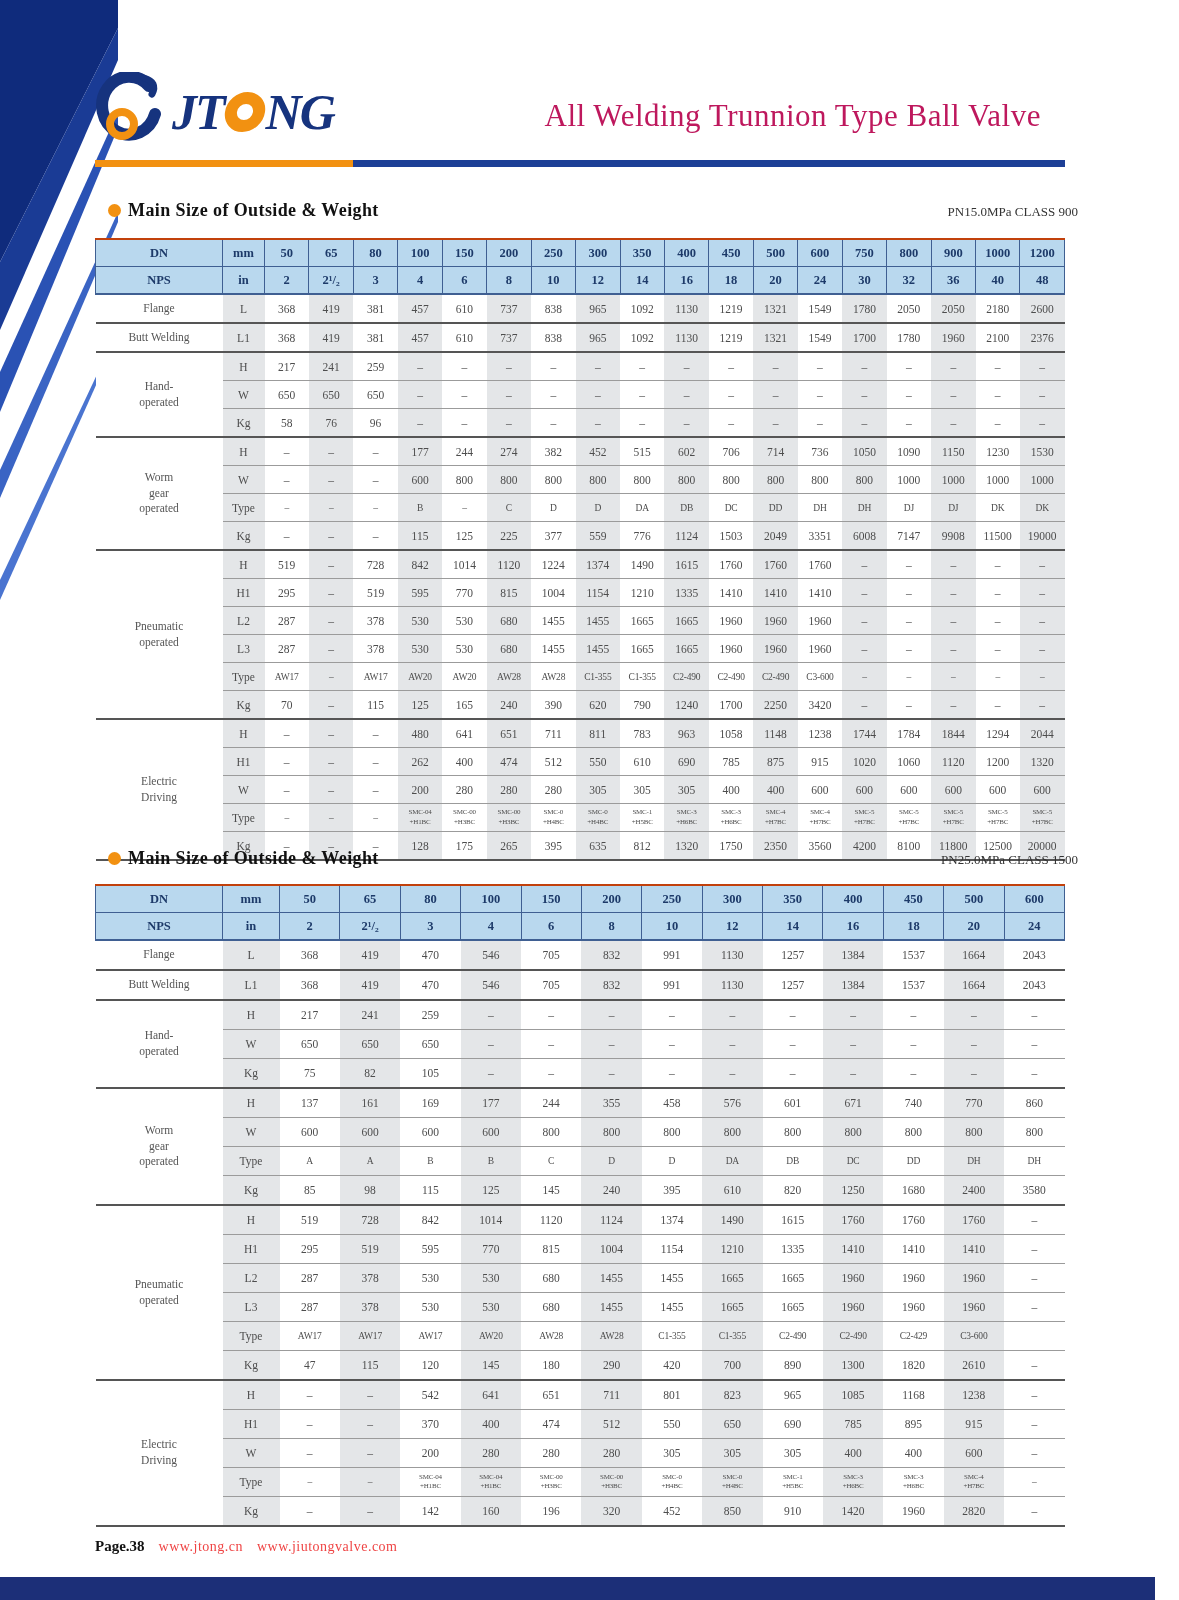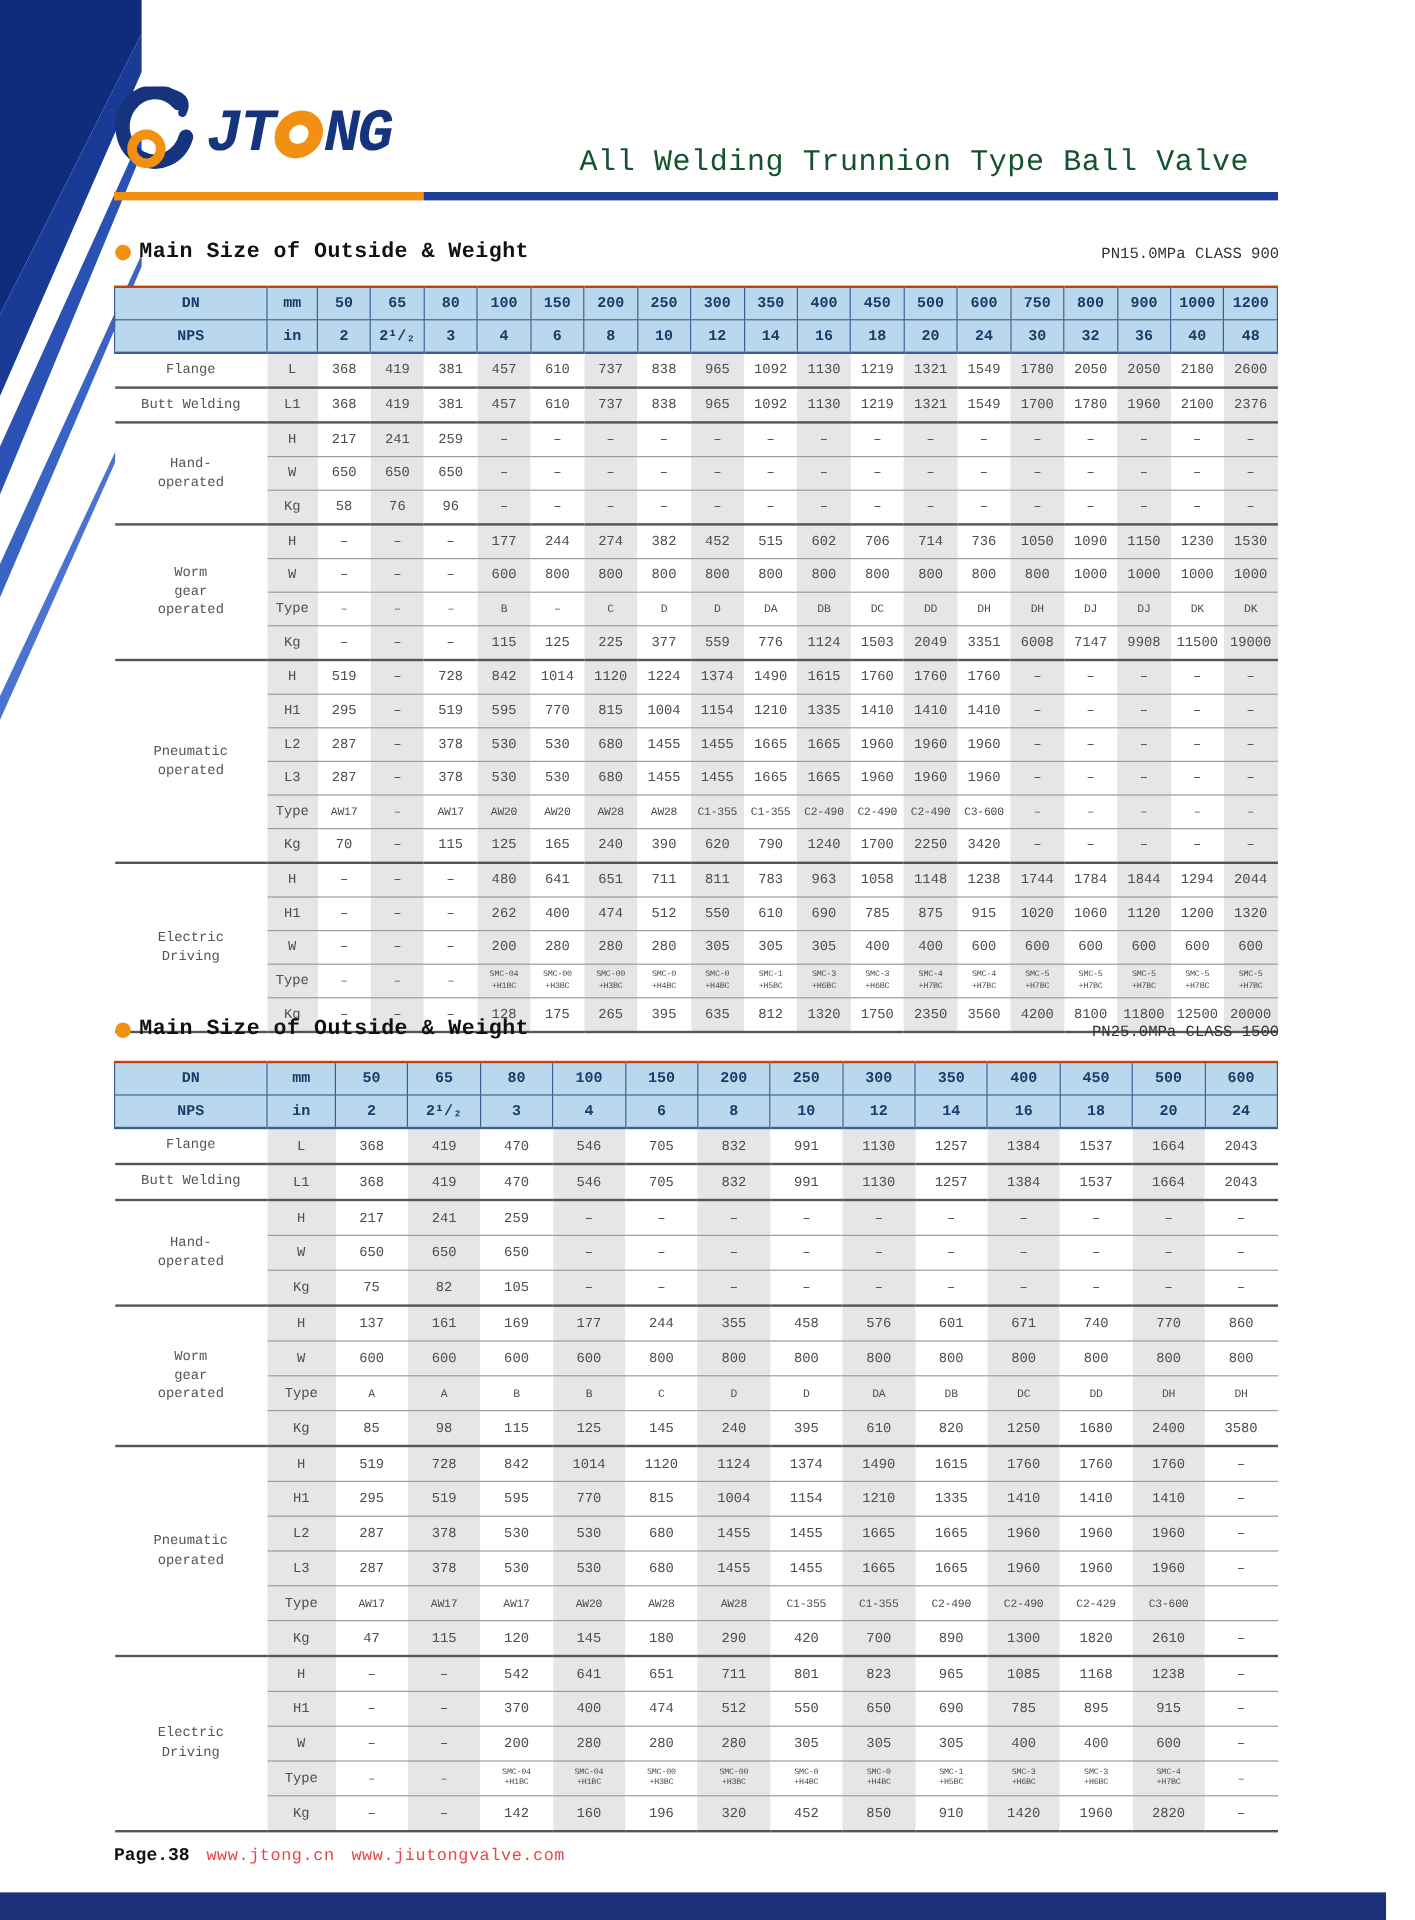--- a/index.html
+++ b/index.html
@@ -1,34 +1,34 @@
 <!DOCTYPE html>
 <html><head>
 <meta charset="utf-8">
 <style>
   html,body{margin:0;padding:0;background:#ffffff;}
   #page{
     position:relative;width:1155px;height:1600px;background:#ffffff;overflow:hidden;
-    font-family:Liberation Mono, monospace;
+    font-family:Liberation Serif, serif;
   }
   
   #deco{position:absolute;left:0;top:0;}
   
   #logo{position:absolute;left:92px;top:72px;display:flex;align-items:center;gap:6px;}
   #logo .mark{width:74px;height:80px;}
   #logo .word{font-size:50px;font-weight:bold;font-style:italic;color:#16337e;letter-spacing:-2px;display:flex;align-items:center;}
   #logo .o-donut{display:inline-block;width:16px;height:16px;border:12px solid #f29111;border-radius:50%;margin:0 1px;transform:skewX(-8deg);}
   
-  #doc-title{position:absolute;right:114px;top:121px;font-size:25px;color:#14532d;letter-spacing:0.5px;}
+  #doc-title{position:absolute;right:114px;top:98px;font-size:31px;color:#be185d;letter-spacing:0.5px;}
   
   #rule{position:absolute;left:95px;top:160px;width:970px;height:7px;display:flex;}
   #rule .seg-orange{width:258px;background:#f29111;}
   #rule .seg-navy{flex:1;background:#1d3f96;}
   
-  .section-head{position:absolute;left:96px;width:970px;display:flex;justify-content:space-between;align-items:flex-end;}
+  .section-head{position:absolute;left:108px;width:970px;display:flex;justify-content:space-between;align-items:flex-end;}
   .section-head .left{display:flex;align-items:center;gap:7px;}
   .bullet{width:13px;height:13px;border-radius:50%;background:#f29111;display:inline-block;}
   .sec-title{font-size:18px;font-weight:bold;color:#111;letter-spacing:0.4px;}
   .pclass{font-size:13px;color:#333;padding-bottom:1px;}
   
   .twrap{position:absolute;left:95px;}
   table.vtable{border-collapse:collapse;table-layout:fixed;width:970px;}
   .vtable col.c-label{width:127px;}
   .t1 col.c-param{width:42px;}
   .t2 col.c-param{width:57px;}

